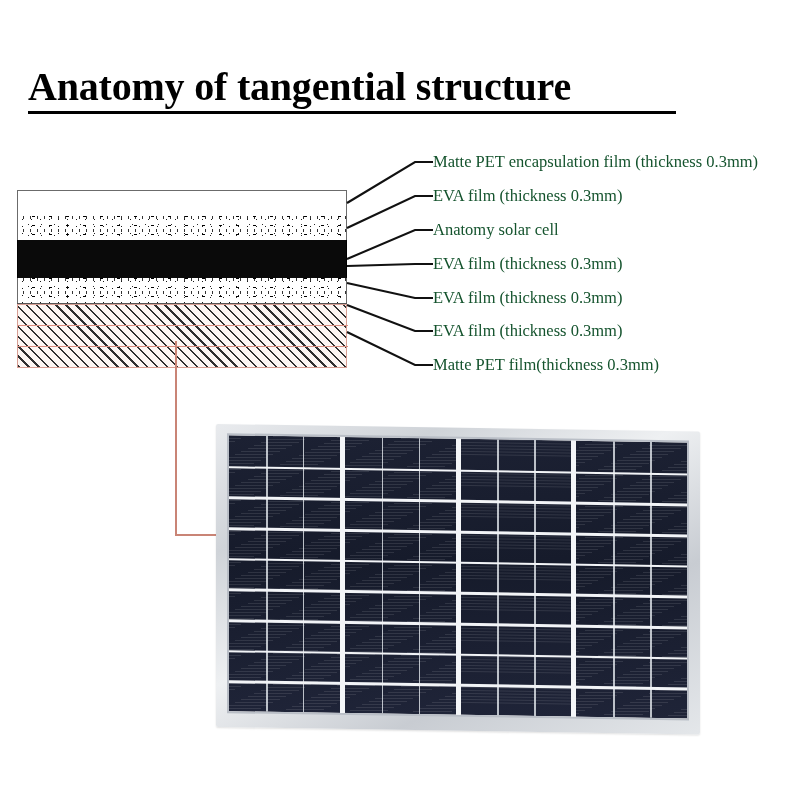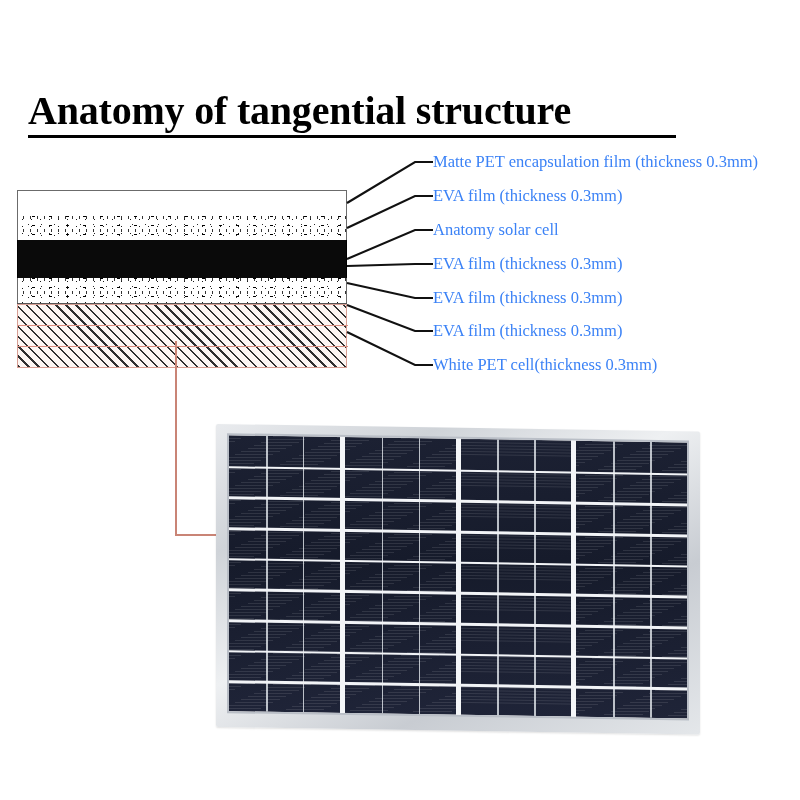--- a/index.html
+++ b/index.html
@@ -13,21 +13,21 @@
     height: 800px;
     background: #ffffff;
     overflow: hidden;
     font-family: "Liberation Serif", "DejaVu Serif", serif;
   }
 
   
   #title-block {
     position: absolute;
     left: 28px;
-    top: 89px;
+    top: 65px;
     width: 650px;
   }
   #title-text {
     font-family: "Liberation Serif", "DejaVu Serif", serif;
     font-weight: bold;
     font-size: 40px;
     line-height: 44px;
     color: #000000;
     letter-spacing: -0.2px;
     white-space: nowrap;
@@ -132,21 +132,21 @@
     height: 800px;
     pointer-events: none;
   }
 
   
   .label {
     position: absolute;
     left: 433px;
     font-family: "Liberation Serif", "DejaVu Serif", serif;
     font-size: 16.5px;
-    color: #3b82f6;
+    color: #14532d;
     white-space: nowrap;
     line-height: 18px;
   }
 
   
   #connector {
     position: absolute;
     left: 0;
     top: 0;
     width: 800px;
@@ -261,21 +261,21 @@
 
     <polyline points="347,332 415,365 433,365" fill="none" stroke="#111" stroke-width="2.1"></polyline>
   </svg>
 
   <div class="label" style="top:153px">Matte PET encapsulation film (thickness 0.3mm)</div>
   <div class="label" style="top:187px">EVA film (thickness 0.3mm)</div>
   <div class="label" style="top:221px">Anatomy solar cell</div>
   <div class="label" style="top:255px">EVA film (thickness 0.3mm)</div>
   <div class="label" style="top:289px">EVA film (thickness 0.3mm)</div>
   <div class="label" style="top:322px">EVA film (thickness 0.3mm)</div>
-  <div class="label" style="top:356px">White PET cell(thickness 0.3mm)</div>
+  <div class="label" style="top:356px">Matte PET film(thickness 0.3mm)</div>
 
   <svg id="connector" viewBox="0 0 800 800">
     <polyline points="176,341 176,535 232,535" fill="none" stroke="#c98476" stroke-width="2"></polyline>
   </svg>
 
   <div id="solar-panel">
     <div id="panel-frame">
       <div id="panel-frame-inner"></div>
       <div id="panel-cells">
           <div class="cell-col" style="left: 0px; width: 110.75px;"></div>

